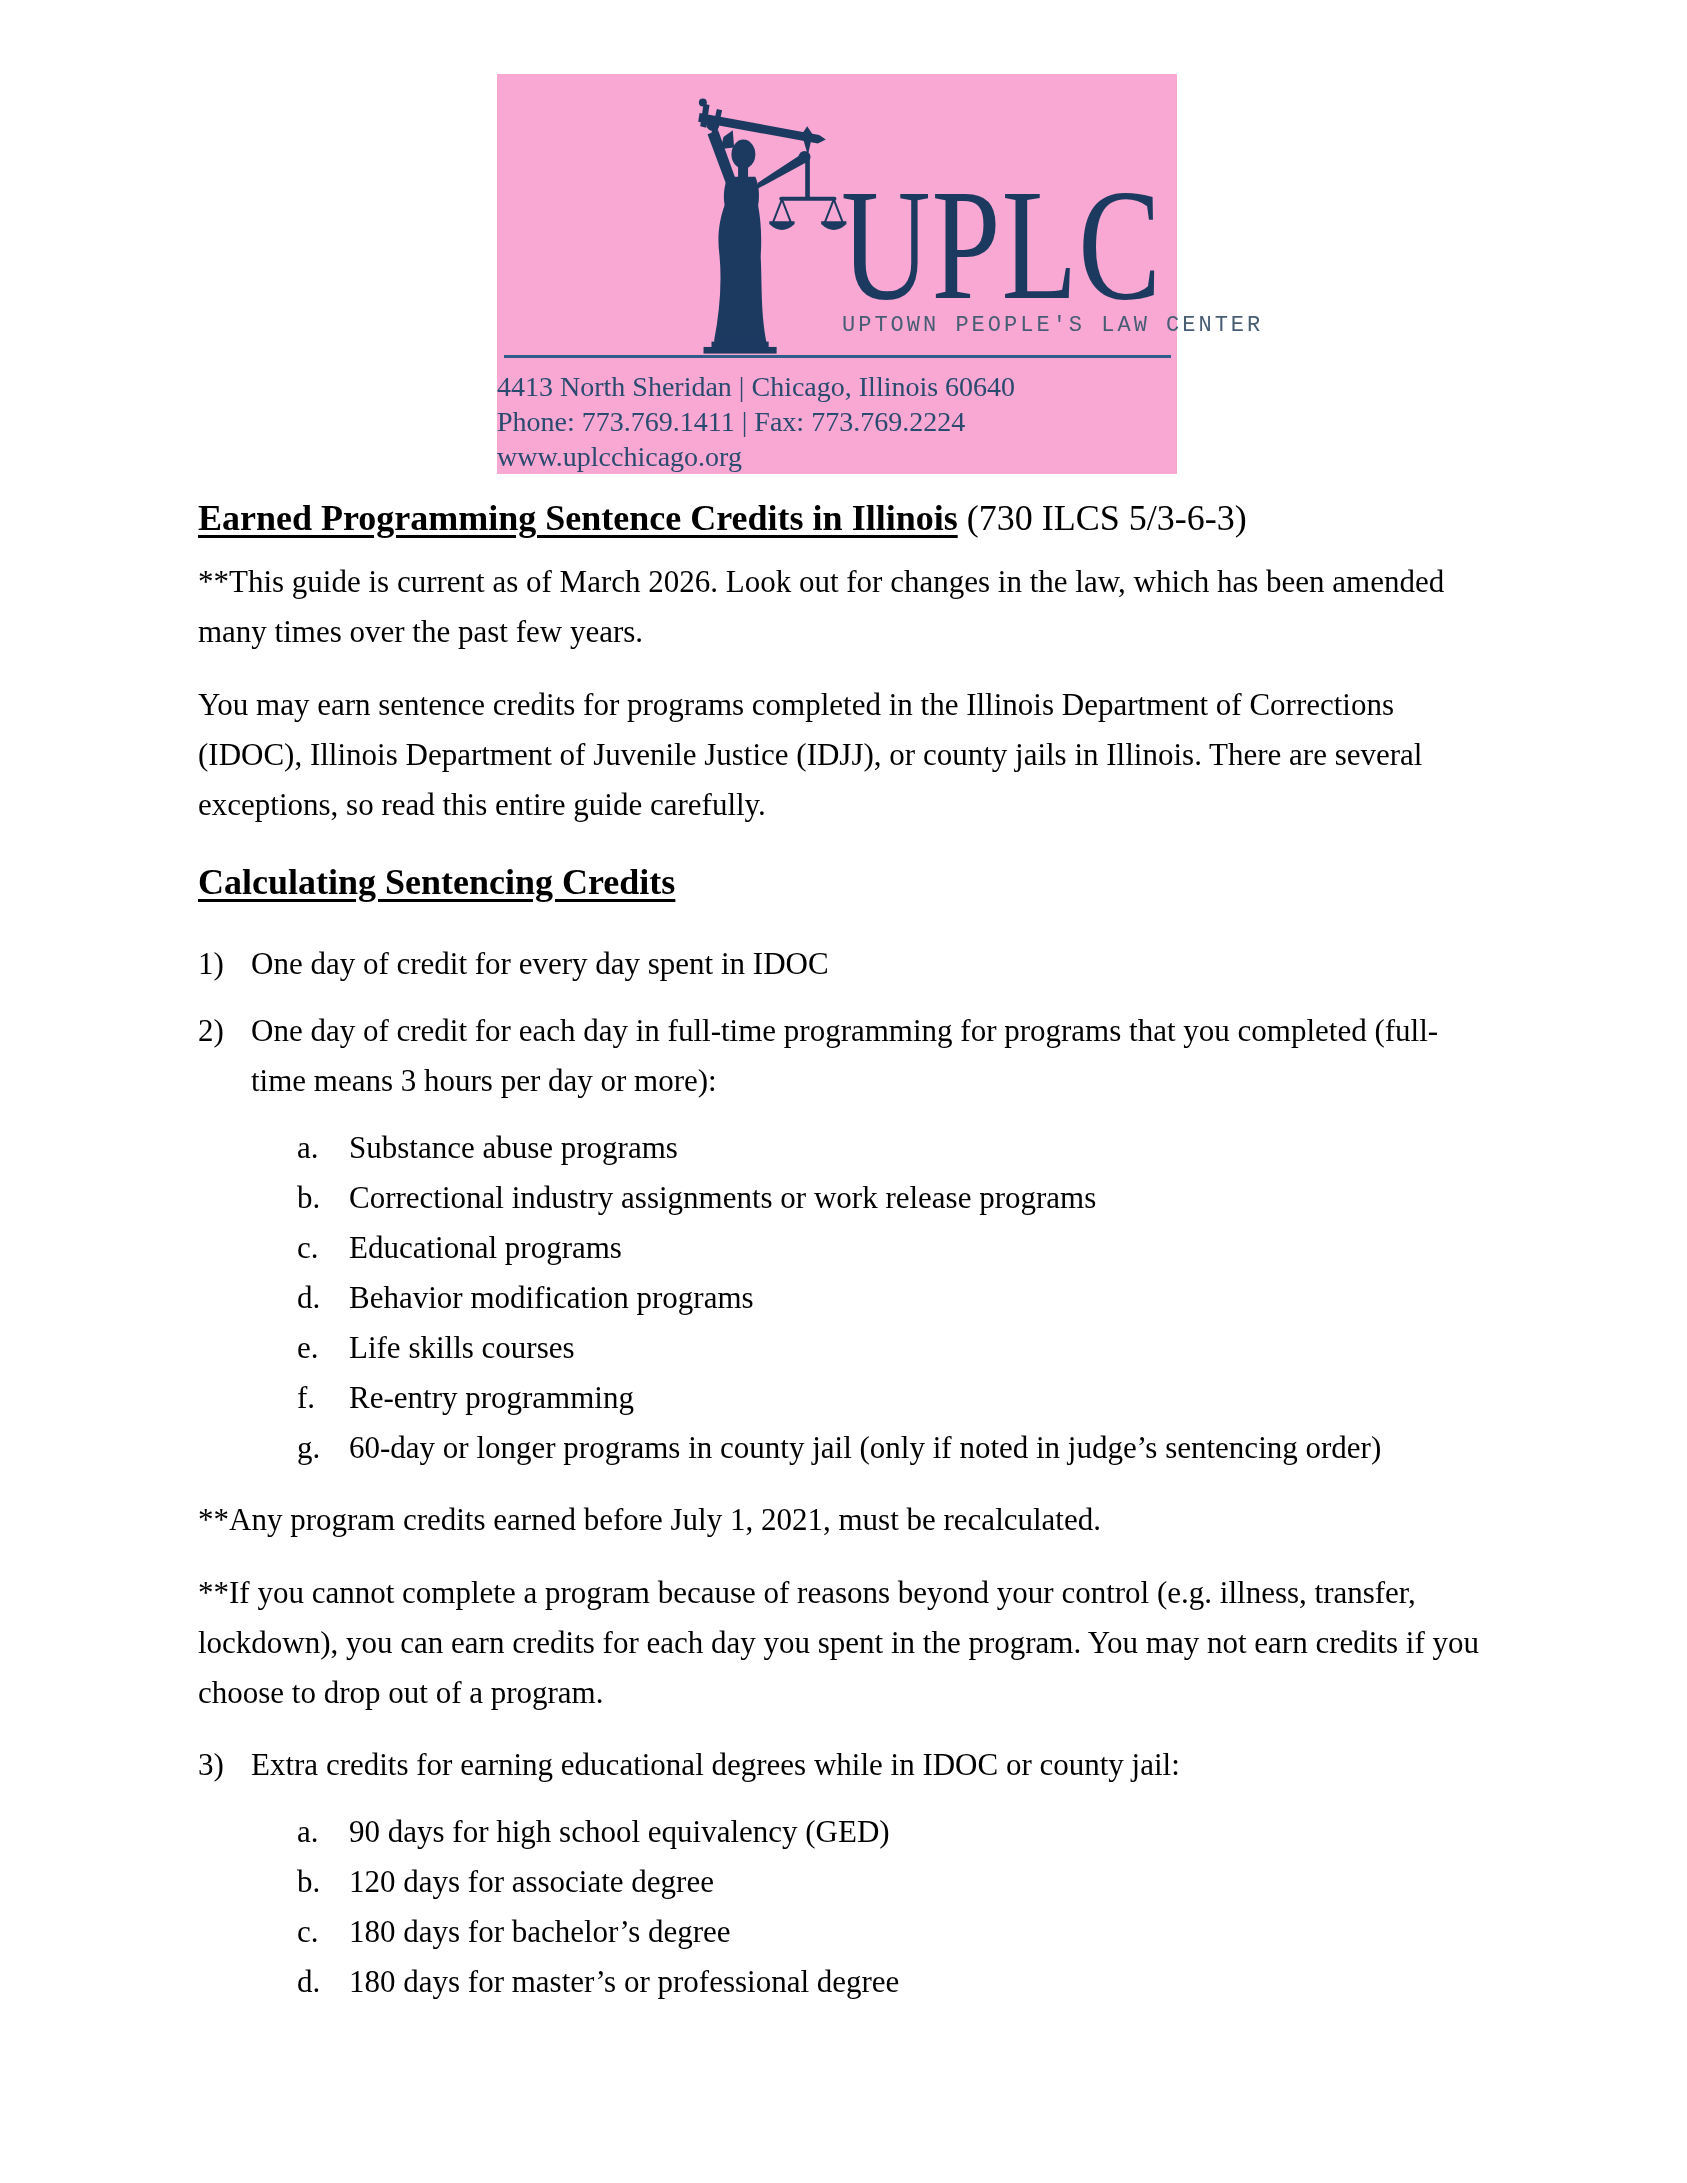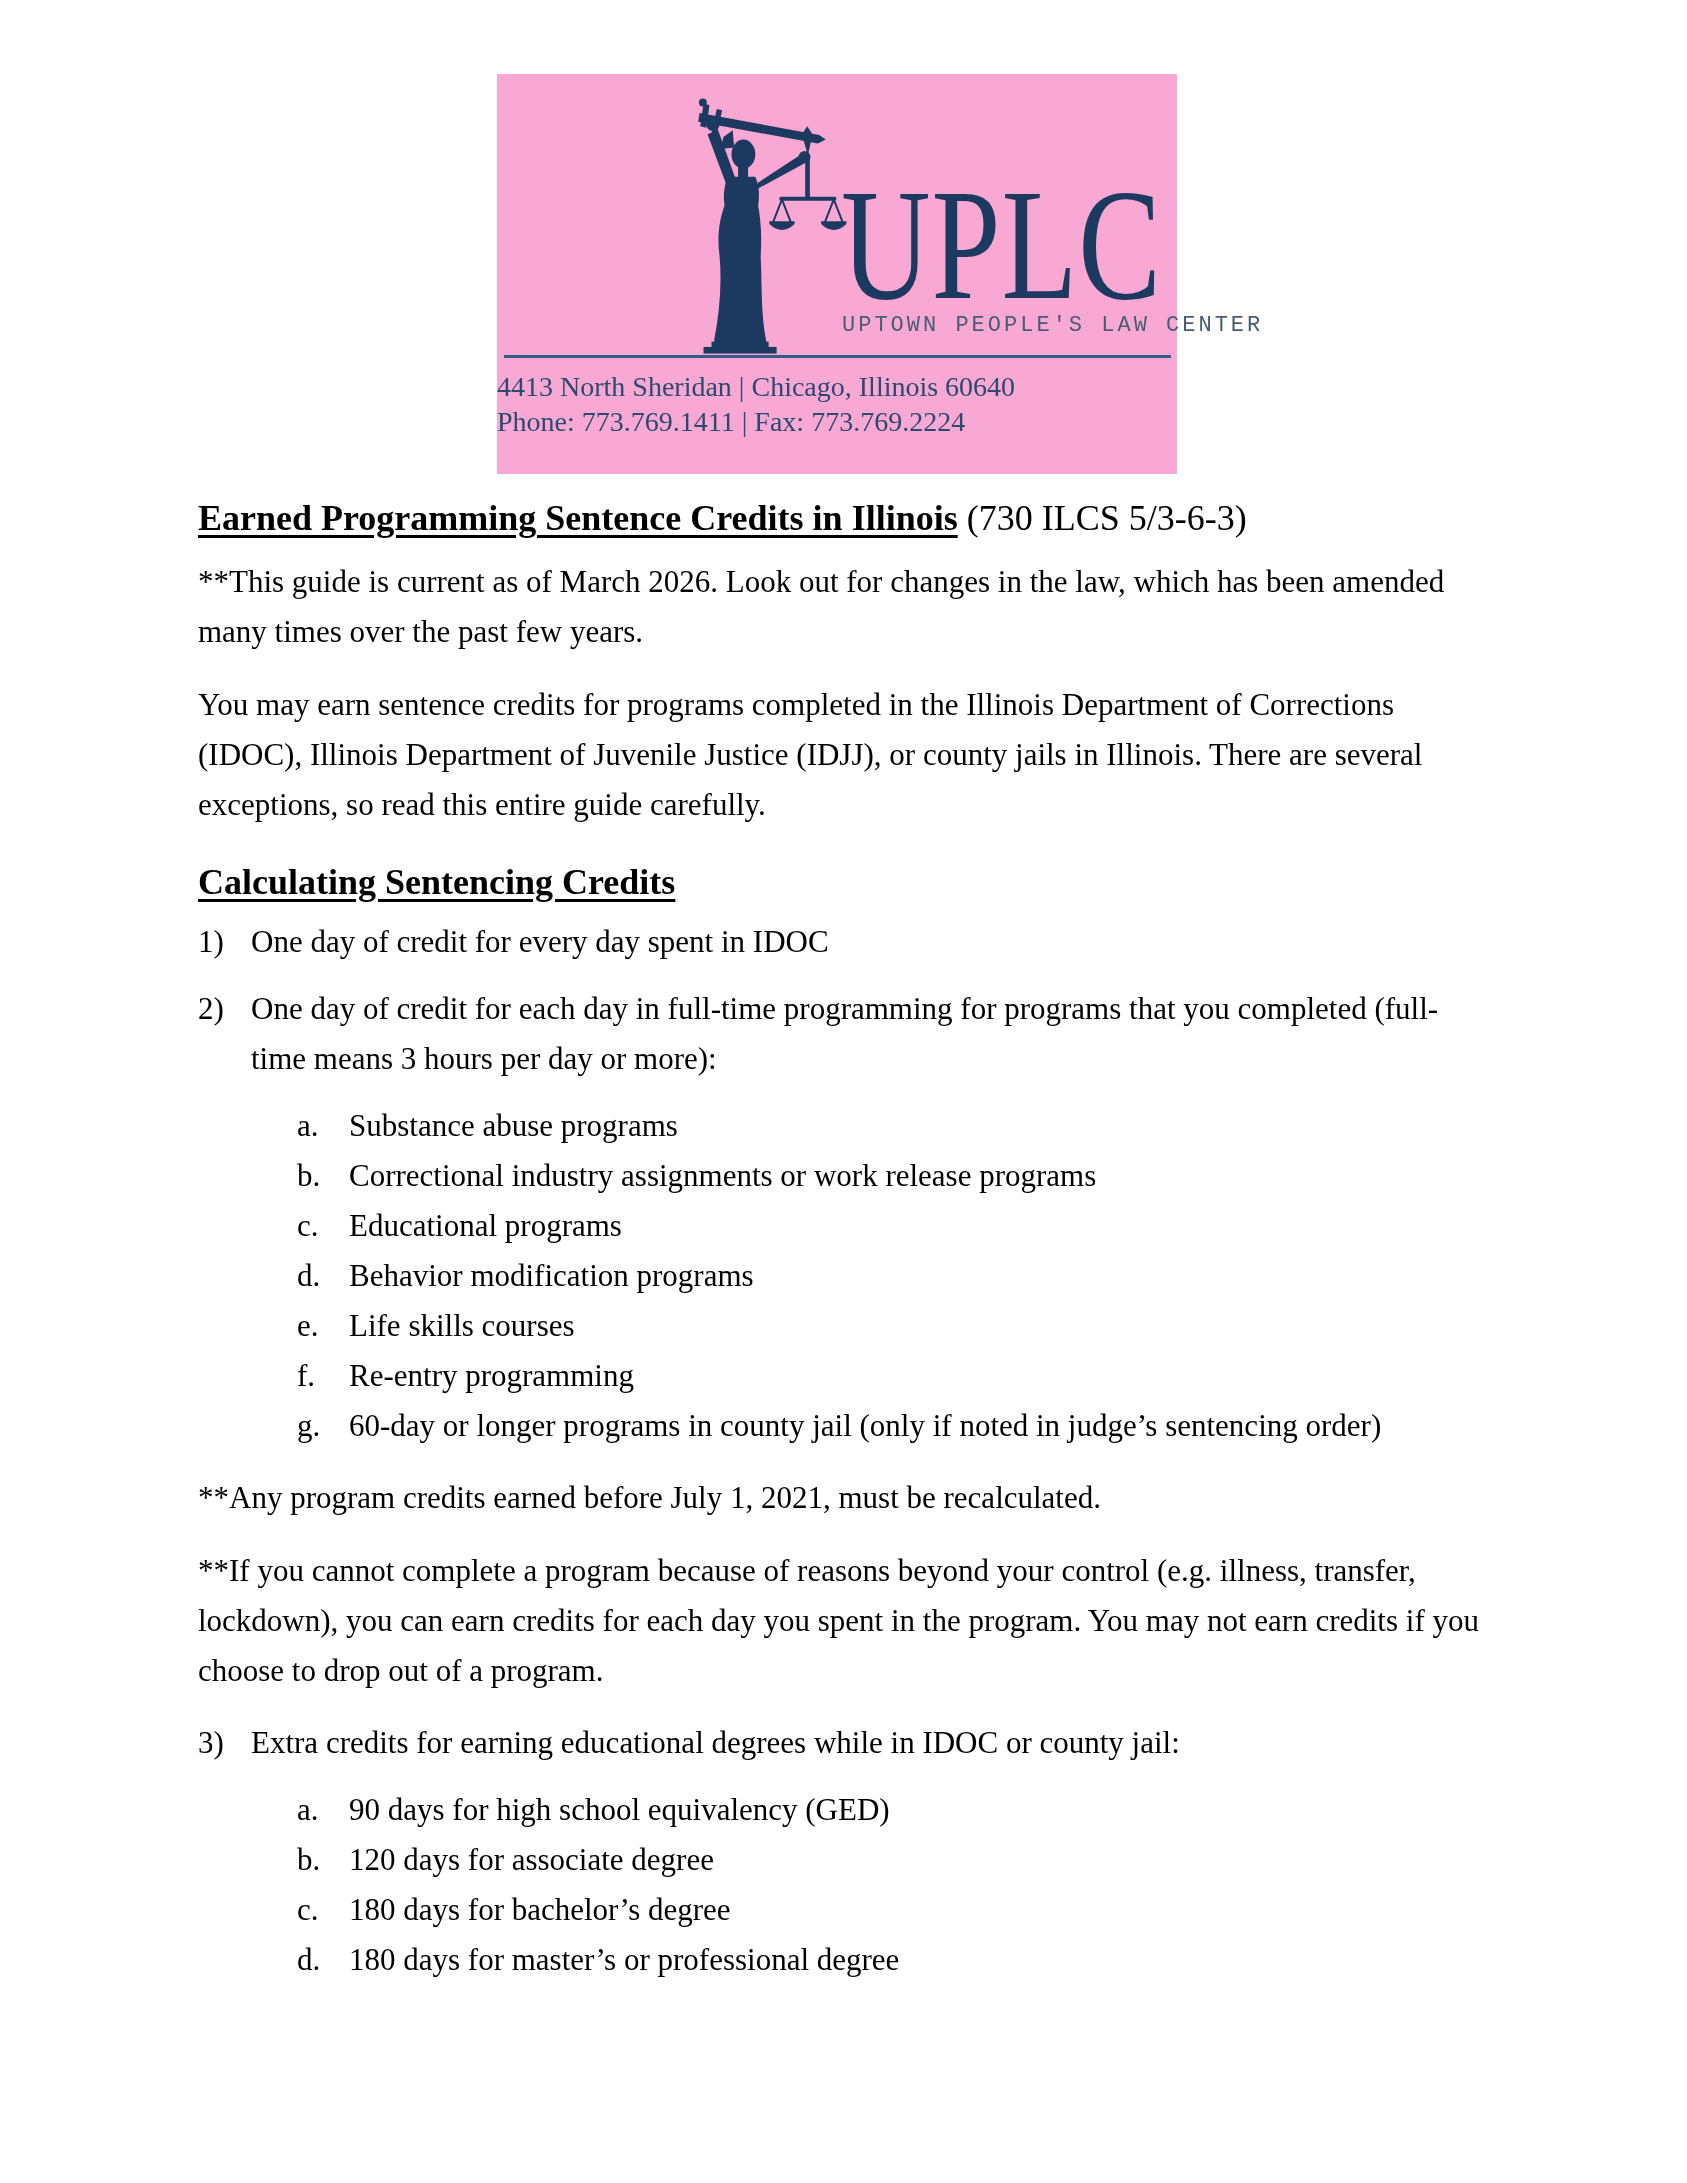--- a/index.html
+++ b/index.html
@@ -89,21 +89,21 @@
     font-size: 36px;
     line-height: 45px;
     font-weight: 400;
     margin: 0 0 16px 0;
   }
   h1.doc-title .b { font-weight: 700; text-align: center; }
   h2.section-heading {
     font-size: 36px;
     line-height: 45px;
     font-weight: 700;
-    margin: 30px 0 12px 0;
+    margin: 30px 0 34px 0;
   }
   p.para { margin: 0 0 22.5px 0; }
 
   .li {
     display: flex;
     margin: 0 0 17px 0;
   }
   .li .marker { flex: none; width: 53px; }
   .li .li-text { flex: 1; }
   .li .li-text b { font-weight: 400; }
@@ -171,20 +171,21 @@
     </g>
   </svg>
 
   <div class="acronym">UPLC</div>
   <div class="tagline">UPTOWN PEOPLE'S LAW CENTER</div>
   <div class="logo-divider"></div>
 
   <div class="logo-address">
     <div>4413 North Sheridan  |  Chicago, Illinois 60640</div>
     <div>Phone: 773.769.1411  |  Fax: 773.769.2224</div>
+    <div>www.uplcchicago.org</div>
   </div>
 </div>
 
 <div class="content">
 
   <h1 class="doc-title"><span class="u b">Earned Programming Sentence Credits in Illinois</span><span> (730 ILCS 5/3-6-3)</span></h1>
 
   <p class="para">**This guide is current as of March 2026. Look out for changes in the law, which has been amended many times over the past few years.</p>
 
   <p class="para">You may earn sentence credits for programs completed in the Illinois Department of Corrections (IDOC), Illinois Department of Juvenile Justice (IDJJ), or county jails in Illinois. There are several exceptions, so read this entire guide carefully.</p>

